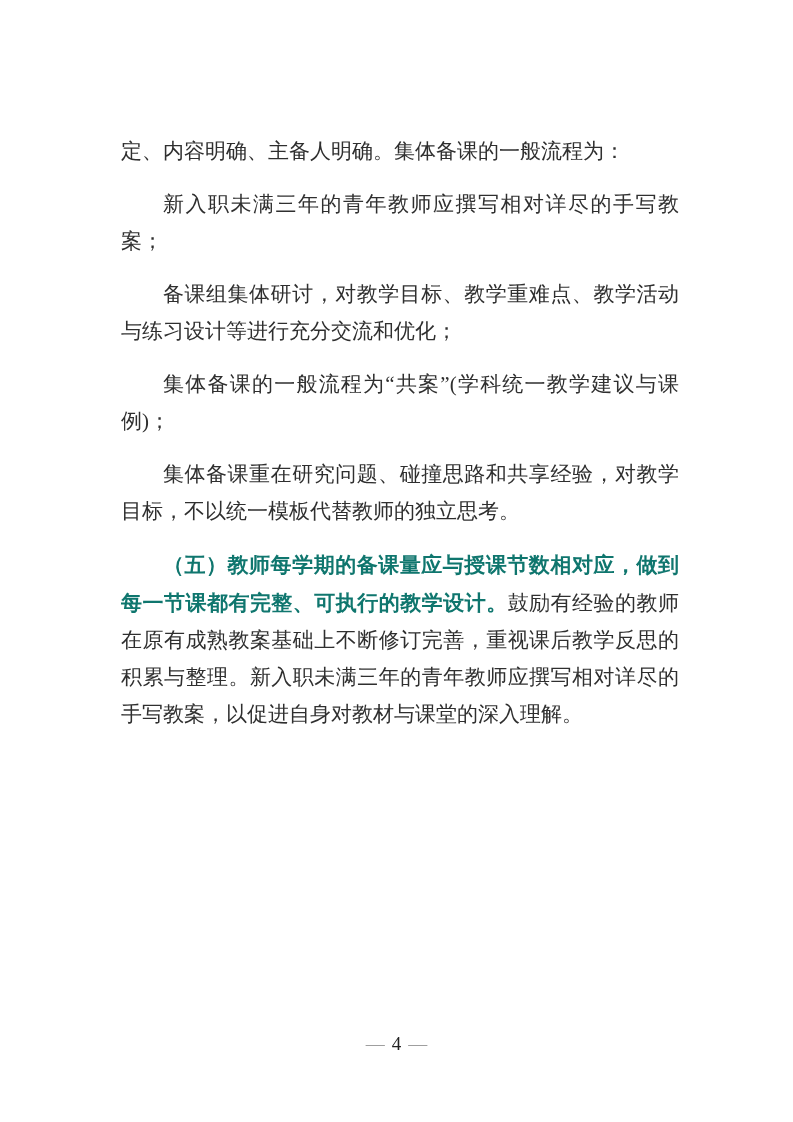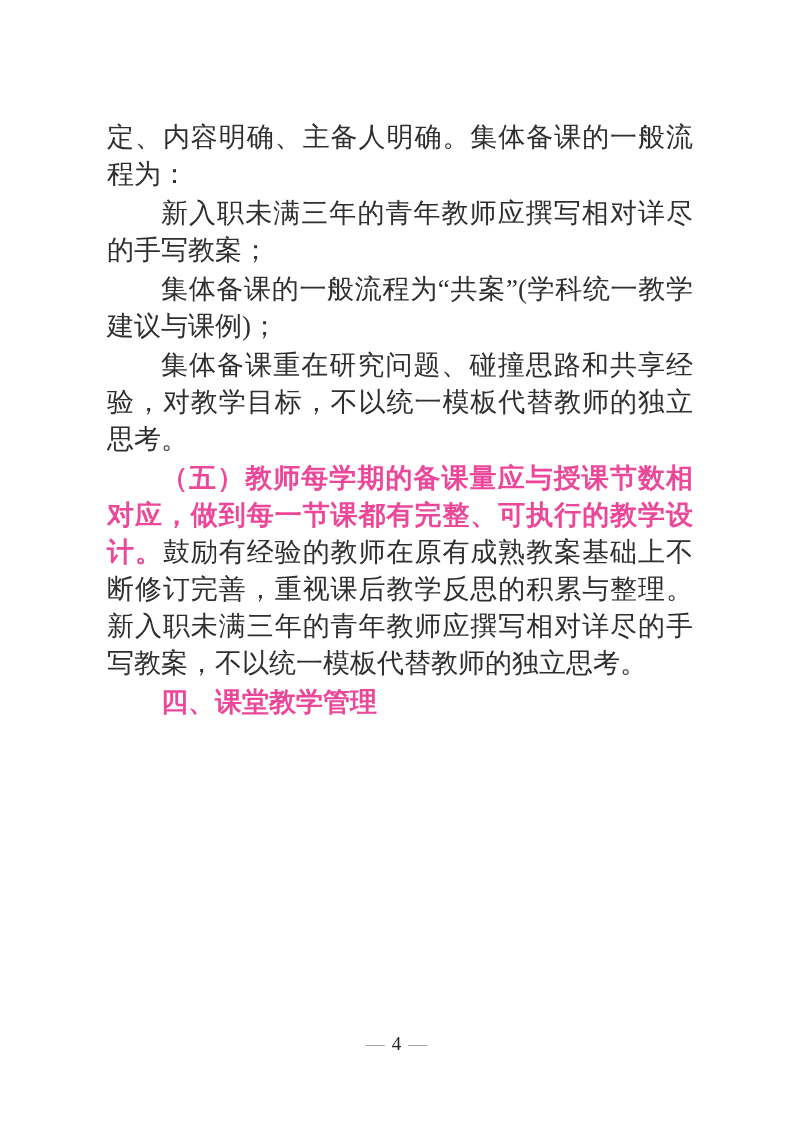--- a/index.html
+++ b/index.html
@@ -19,33 +19,33 @@
     inset: 0;
     background: #ffffff;
   }
   .doc-body {
     position: absolute;
     left: 105px;
     top: 117px;
     width: 590px;
   }
   .para {
-    font-size: 27px;
+    font-size: 21px;
     line-height: 37px;
     color: #2f2f2f;
     text-align: justify;
     letter-spacing: 0;
-    margin: 2px;
+    margin: 16px;
   }
   .para.indent {
     text-indent: 2em;
   }
   .seg-bold {
     font-weight: 700;
-    color: #ec4899;
+    color: #0f766e;
     font-family: "Liberation Sans", sans-serif;
   }
   .seg-regular {
     font-weight: 400;
   }
   .footer {
     position: absolute;
     top: 1033px;
     left: 0;
     width: 793px;
@@ -63,23 +63,23 @@
   }
 </style>
 </head>
 <body>
 
 <div class="page">
 
   <div class="doc-body" id="doc-body">
       <div class="para"><span class="seg-regular">定、内容明确、主备人明确。集体备课的一般流程为：</span></div>
       <div class="para indent"><span class="seg-regular">新入职未满三年的青年教师应撰写相对详尽的手写教案；</span></div>
+      <div class="para indent"><span class="seg-regular">备课组集体研讨，对教学目标、教学重难点、教学活动与练习设计等进行充分交流和优化；</span></div>
       <div class="para indent"><span class="seg-regular">集体备课的一般流程为“共案”(学科统一教学建议与课例)；</span></div>
       <div class="para indent"><span class="seg-regular">集体备课重在研究问题、碰撞思路和共享经验，对教学目标，不以统一模板代替教师的独立思考。</span></div>
-      <div class="para indent"><span class="seg-bold">（五）教师每学期的备课量应与授课节数相对应，做到每一节课都有完整、可执行的教学设计。</span><span class="seg-regular">鼓励有经验的教师在原有成熟教案基础上不断修订完善，重视课后教学反思的积累与整理。新入职未满三年的青年教师应撰写相对详尽的手写教案，不以统一模板代替教师的独立思考。</span></div>
-      <div class="para indent"><span class="seg-bold">四、课堂教学管理</span></div>
+      <div class="para indent"><span class="seg-bold">（五）教师每学期的备课量应与授课节数相对应，做到每一节课都有完整、可执行的教学设计。</span><span class="seg-regular">鼓励有经验的教师在原有成熟教案基础上不断修订完善，重视课后教学反思的积累与整理。新入职未满三年的青年教师应撰写相对详尽的手写教案，以促进自身对教材与课堂的深入理解。</span></div>
     </div>
 
   <div class="footer">
     <span class="dash">—</span><span class="num">4</span><span class="dash">—</span>
   </div>
 
 </div>
 
 </body></html>

